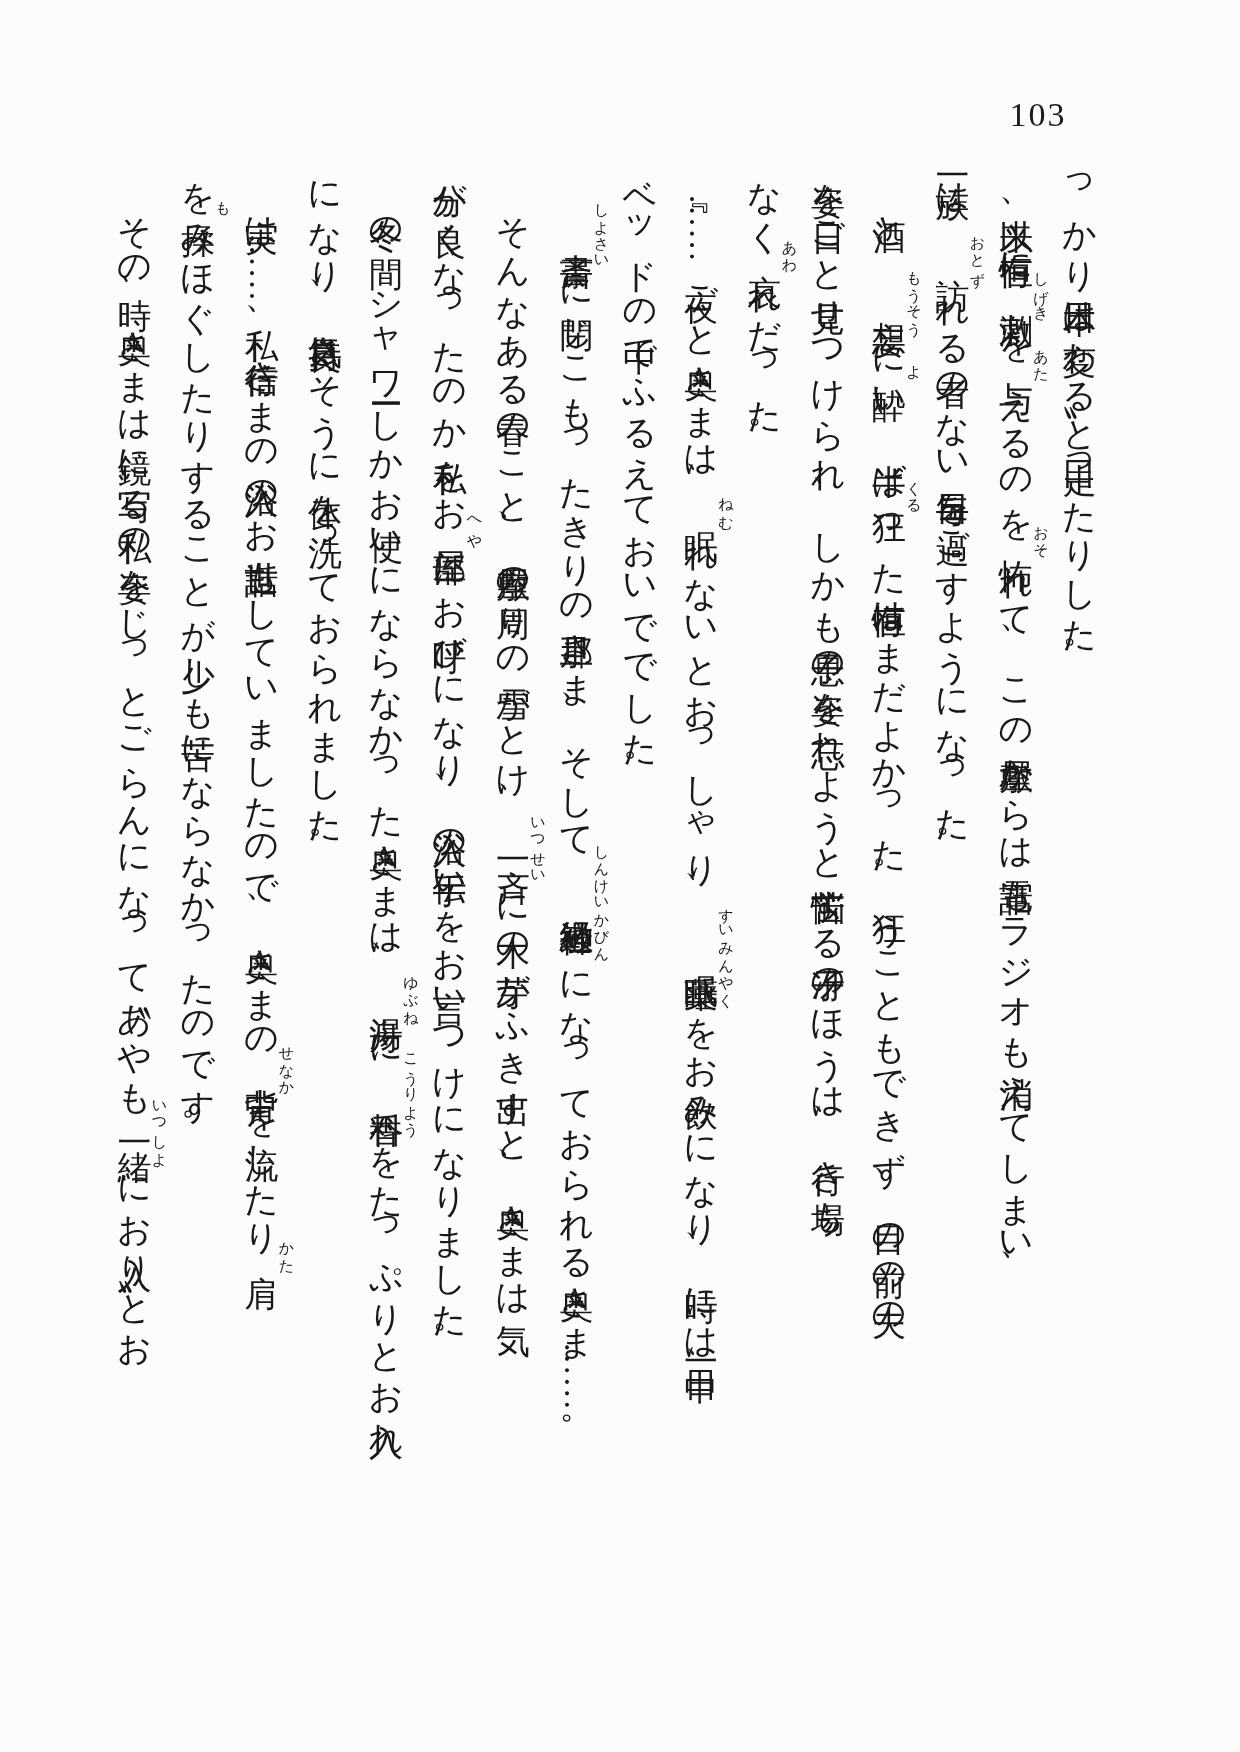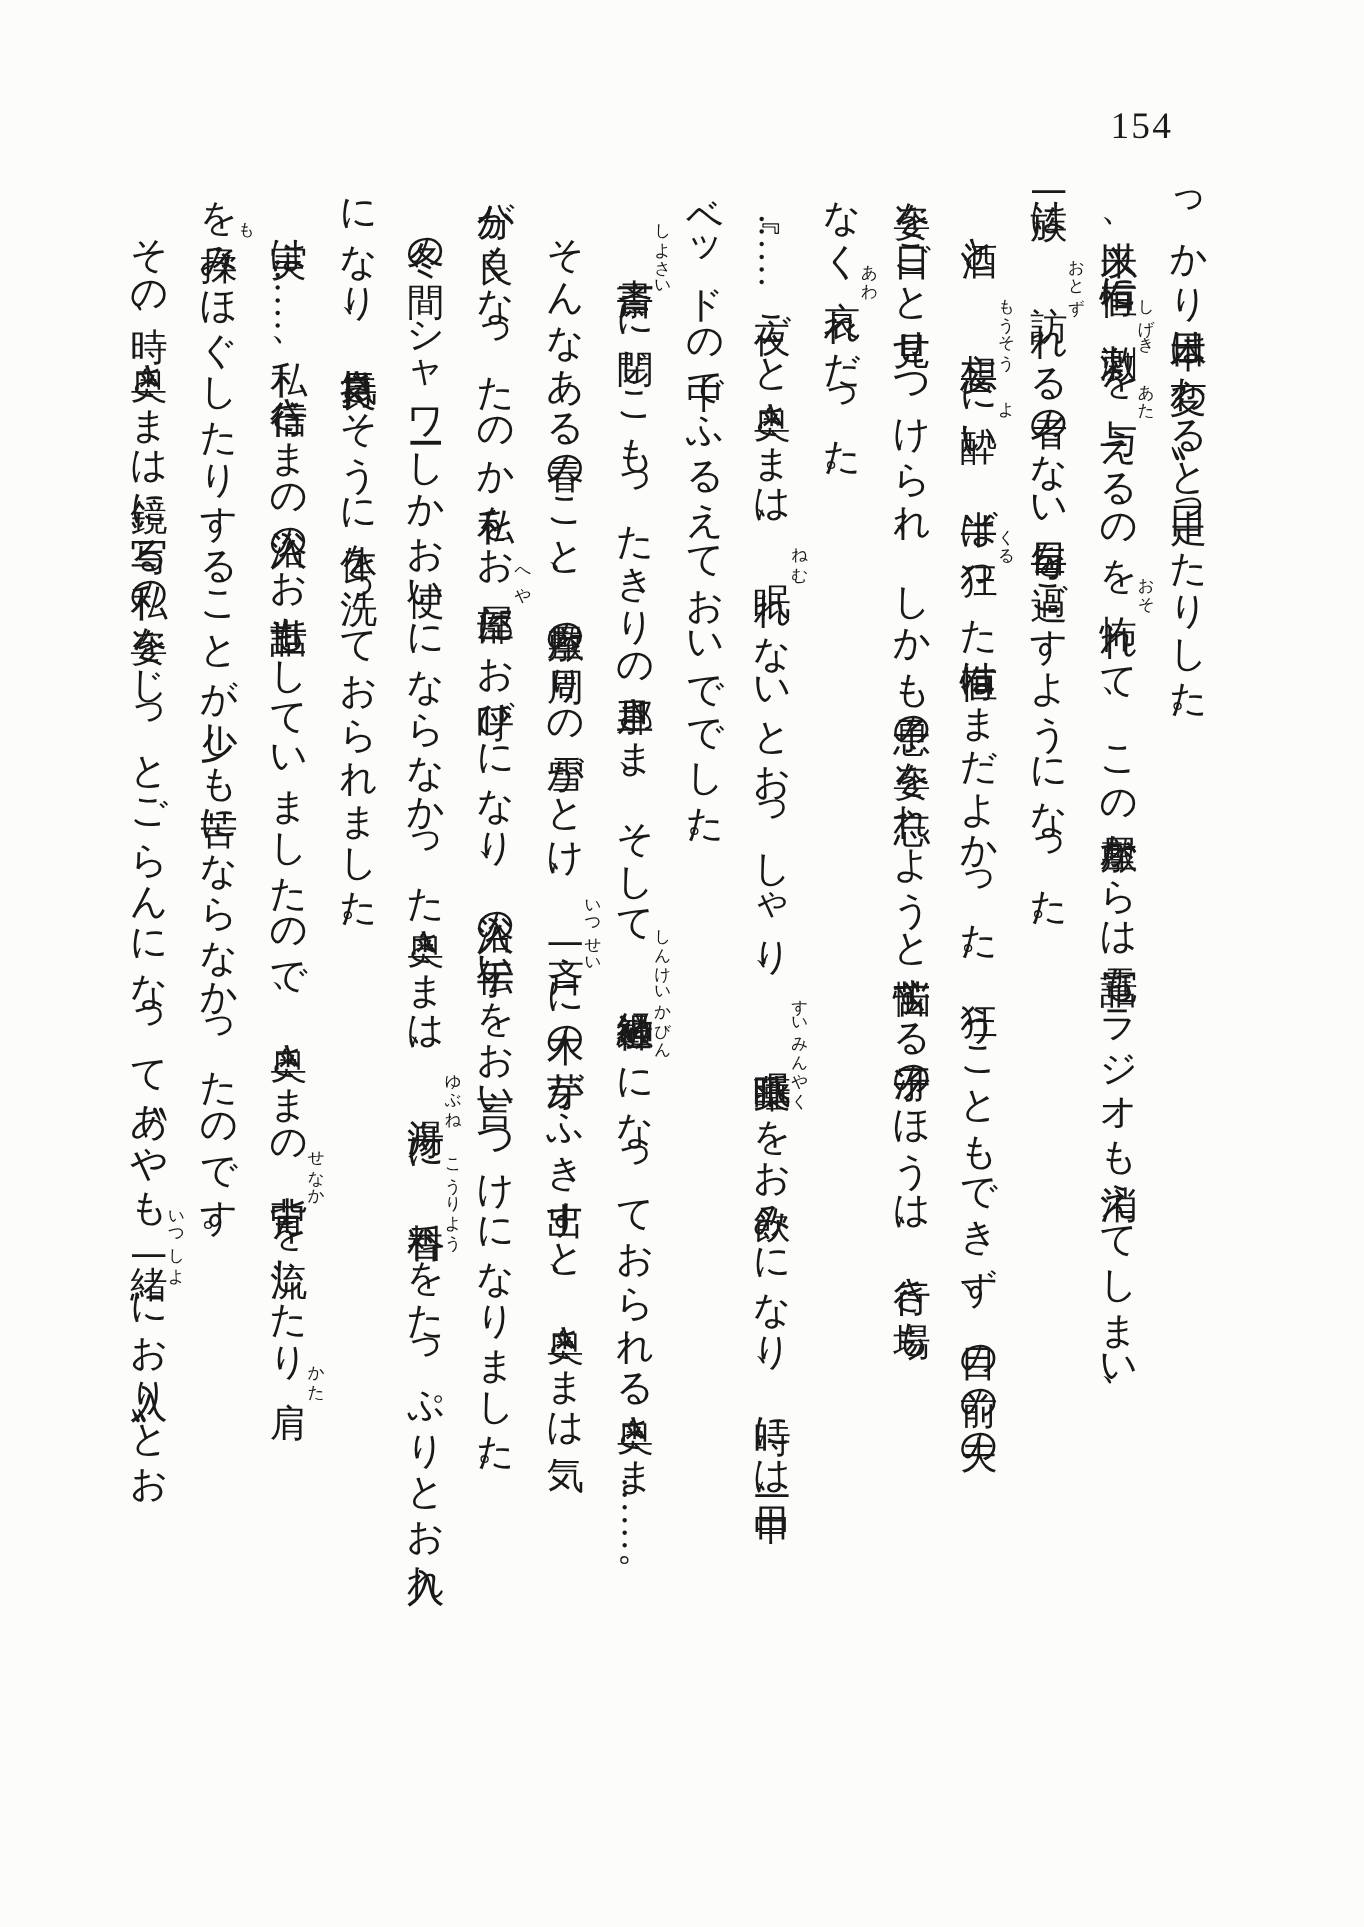--- a/index.html
+++ b/index.html
@@ -63,21 +63,21 @@
     font-size: 15px;
     line-height: 1;
     letter-spacing: 0;
     color: #191919;
   }
 </style>
 </head>
 <body>
 
 <div class="page">
-  <div class="page-number">154</div>
+  <div class="page-number">103</div>
 
   <div class="text-block" id="text-block">
       <div class="text-line">っかり日本は変わる〟と口走ったりした。</div>
       <div class="text-line indent">以来、有恒に<ruby>刺激<rt>しげき</rt></ruby>を<ruby>与<rt>あた</rt></ruby>えるのを<ruby>怖<rt>おそ</rt></ruby>れて、この屋敷からは電話もラジオも消えてしまい、</div>
       <div class="text-line">一族は、<ruby>訪<rt>おとず</rt></ruby>れる者のない毎日を過ごすようになった。</div>
       <div class="text-line indent">酒と、<ruby>妄想<rt>もうそう</rt></ruby>に<ruby>酔<rt>よ</rt></ruby>い、半ば<ruby>狂<rt>くる</rt></ruby>った有恒はまだよかった。狂うこともできず、目の前の夫の</div>
       <div class="text-line">姿を日ごと見せつけられ、しかも息子の姿を忘れようと苦悩する冴子のほうは、行き場も</div>
       <div class="text-line">なく<ruby>哀<rt>あわ</rt></ruby>れだった。</div>
       <div class="text-line indent">『……夜ごと奥さまは、<ruby>眠<rt>ねむ</rt></ruby>れないとおっしゃり、<ruby>睡眠薬<rt>すいみんやく</rt></ruby>をお飲みになり、時には一日中、</div>
       <div class="text-line">ベッドの中でふるえておいででした。</div>

